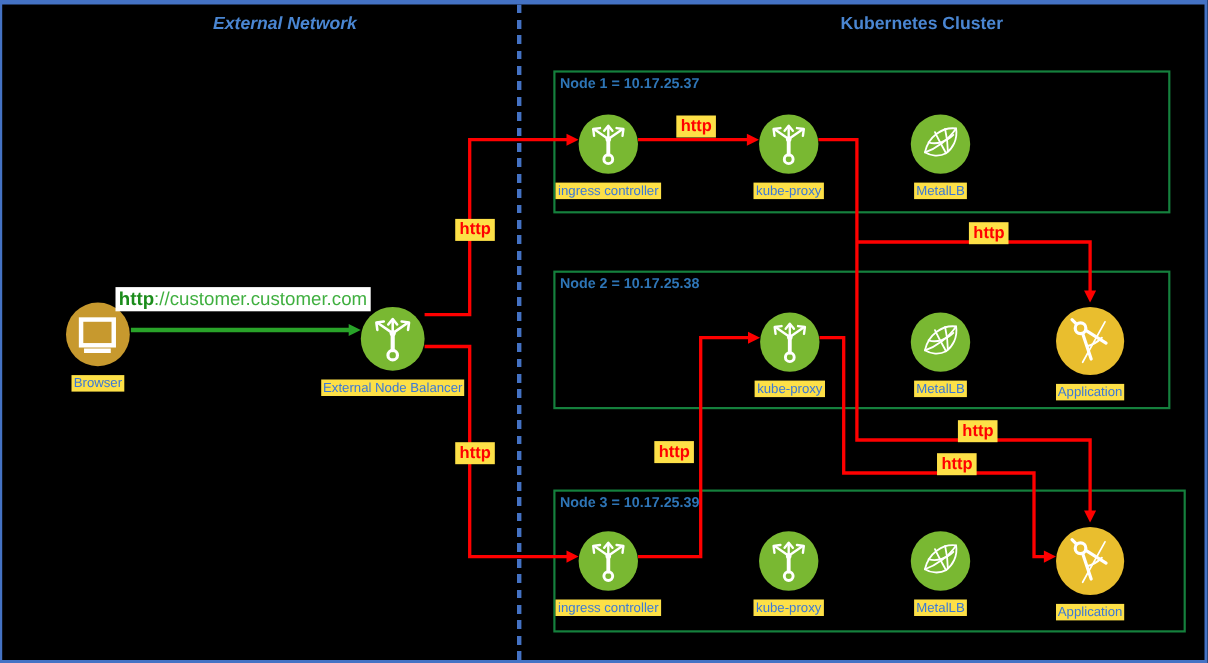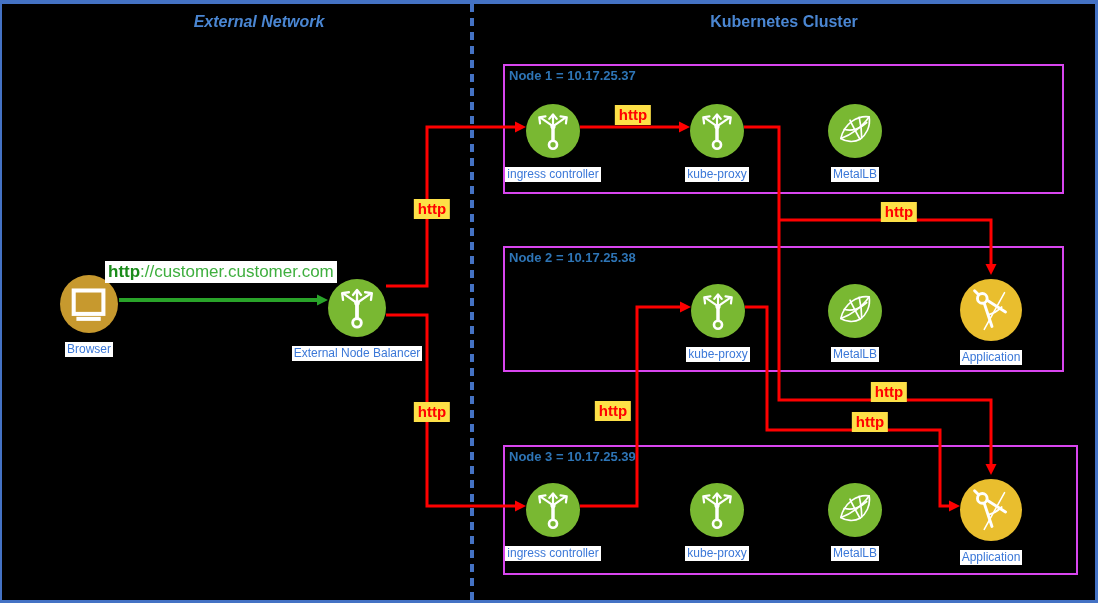--- a/index.html
+++ b/index.html
@@ -5,32 +5,32 @@
   html,body{margin:0;padding:0;background:#000;}
   .canvas{
     position:relative;width:1093px;height:596px;background:#000;
     border-top:4px solid #4472C4;border-bottom:3px solid #4472C4;
     border-left:2px solid #4472C4;border-right:3px solid #4472C4;
     font-family:"Liberation Sans",sans-serif;overflow:hidden;
   }
   .title{position:absolute;top:9px;transform:translateX(-50%);
     font-size:16px;font-weight:bold;color:#4A86D2;white-space:nowrap;}
   .title.external{left:257px;font-style:italic;}
-  .title.cluster{left:782px;}
+  .title.cluster{left:836px;}
   .divider{position:absolute;left:468px;top:0;width:4px;height:596px;
     background:repeating-linear-gradient(to bottom,#4472C4 0 8px,transparent 8px 14px);}
   #edges{position:absolute;left:0;top:-4px;width:1093px;height:600px;pointer-events:none;}
-  .group{position:absolute;border:2px solid #d946ef;box-sizing:border-box;}
+  .group{position:absolute;border:2px solid #15803d;box-sizing:border-box;}
   .group-label{position:absolute;left:4px;top:2px;font-size:13px;font-weight:bold;
     color:#2E75B6;white-space:nowrap;}
   .circle{position:absolute;border-radius:50%;}
   .icon{position:absolute;left:2px;top:2px;right:2px;bottom:2px;display:block;}
   .icon svg{width:100%;height:100%;display:block;}
   .node-label-wrap{position:absolute;text-align:center;}
-  .node-label{display:inline-block;background:#ffffff;color:#3B78D8;
+  .node-label{display:inline-block;background:#fde047;color:#3B78D8;
     font-size:12px;line-height:15px;padding:0 2px;white-space:nowrap;text-align:center;}
   .http-label{position:absolute;transform:translate(-50%,-50%);background:#fde047;
     color:#FF0000;font-weight:bold;font-size:15px;line-height:18px;padding:1px 4px;}
   .url-label{position:absolute;left:103px;top:257px;background:#FFFFFF;
     font-size:17px;line-height:22px;padding:0 3px;white-space:nowrap;}
   .url-label b{color:#1B8C1B;}
   .url-label span{color:#3FAF3F;}
 </style>
 </head>
 <body>

